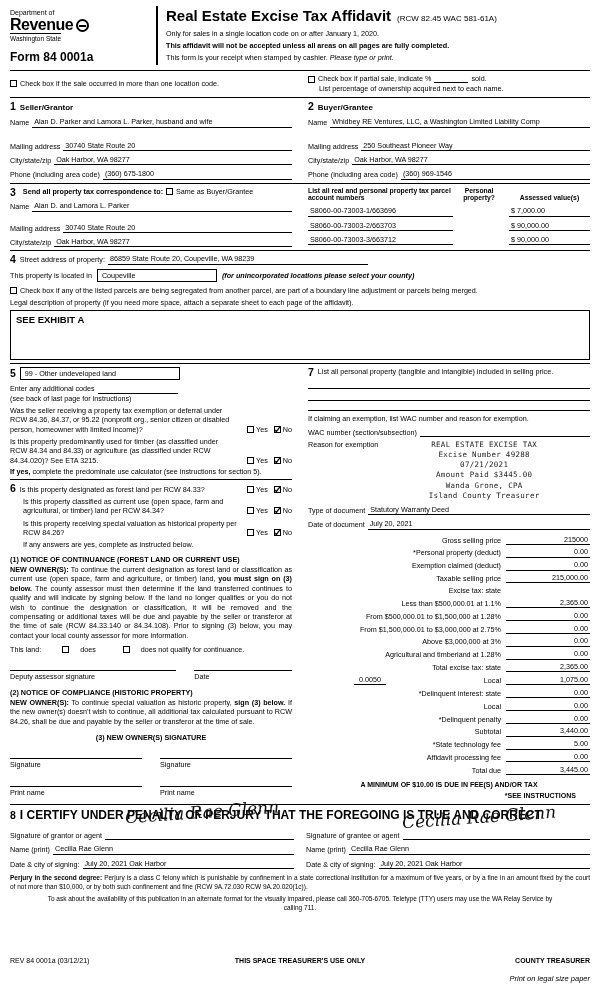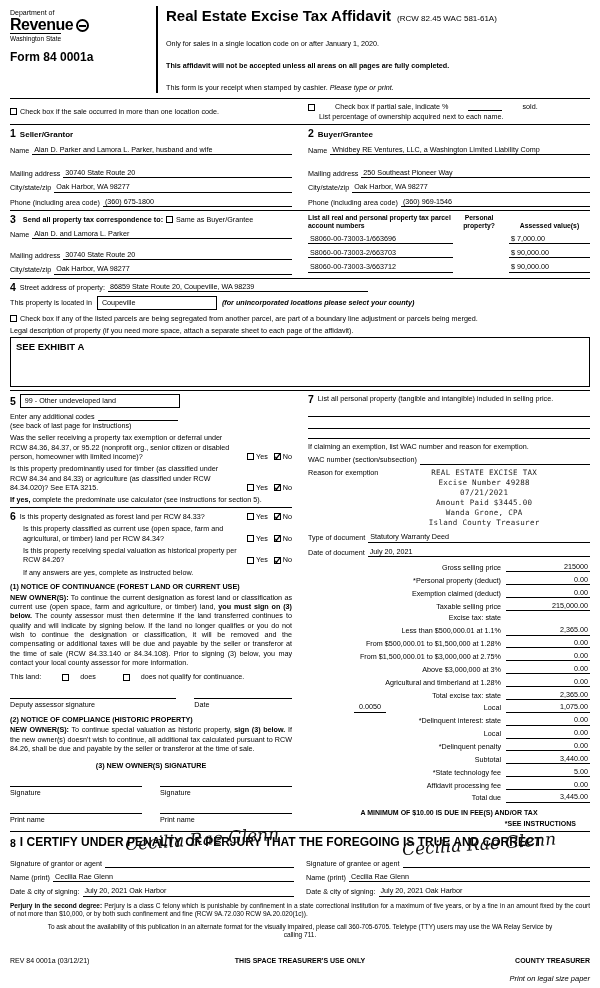--- a/index.html
+++ b/index.html
@@ -25,21 +25,21 @@
 .hdr-left{width:146px;flex:none;padding-top:2px}
 .dor-dept{font-size:7px}
 .dor-name{font-size:16px;font-weight:700;letter-spacing:-.5px;display:flex;align-items:center;gap:3px;line-height:1}
 .dor-globe{width:13px;height:13px;border-radius:50%;border:2px solid #000;position:relative;display:inline-block}
 .dor-globe::after{content:"";position:absolute;left:1px;right:1px;top:4px;border-top:2px solid #000}
 .dor-state{font-size:6.5px;border-top:1px solid #000;display:inline-block;padding-top:1px}
 .form-no{font-size:12px;font-weight:700;margin-top:6px}
 .hdr-right{flex:1;border-left:2px solid #000;padding-left:8px}
 .title{font-size:15px;font-weight:700}
 .title-ref{font-size:8px;padding-left:4px}
-.hnote{margin-top:13px}
+.hnote{margin-top:3px}
 .selbox{border:1px solid #000;padding:1px 4px;display:inline-block;background:#fff}
 .legalbox{border:1px solid #000;height:50px;margin-top:2px;padding:3px 5px;font-weight:700;font-size:9.5px}
 .pc1{width:145px}.pc2{width:52px;text-align:center}.pc3{flex:1;padding-left:4px}
 .phead{font-weight:700;font-size:6.8px;align-items:flex-end;line-height:1.15}
 .prow{margin-top:4px}
 .pu{display:block;border-bottom:1px solid #000;padding:0 2px;white-space:nowrap}
 .mcol{width:50%}.mcol.l{padding-right:8px}.mcol.r{padding-left:8px}
 .blank{height:12px;border-bottom:1px solid #000}
 .stamp{font-family:"DejaVu Sans Mono",monospace;font-size:7.5px;line-height:1.35;text-align:center;color:#222;letter-spacing:.3px}
 .trow{display:flex;align-items:flex-end;margin-top:2.5px}
@@ -82,21 +82,21 @@
   </div>
 
   <div class="hr"></div>
 
   <div class="row">
     <div class="half l" style="display:flex;align-items:center;gap:3px">
       <span class="cb"></span>
       <span>Check box if the sale occurred in more than one location code.</span>
     </div>
     <div class="half r">
-      <div style="display:flex;align-items:flex-end;gap:20px">
+      <div style="display:flex;align-items:flex-end;gap:3px">
         <span class="cb"></span>
         <span>Check box if partial sale, indicate %</span>
         <span style="width:34px;border-bottom:1px solid #000"></span>
         <span>sold.</span>
       </div>
       <div style="padding-left:11px;margin-top:1px">List percentage of ownership acquired next to each name.</div>
     </div>
   </div>
 
   <div class="hr"></div>

